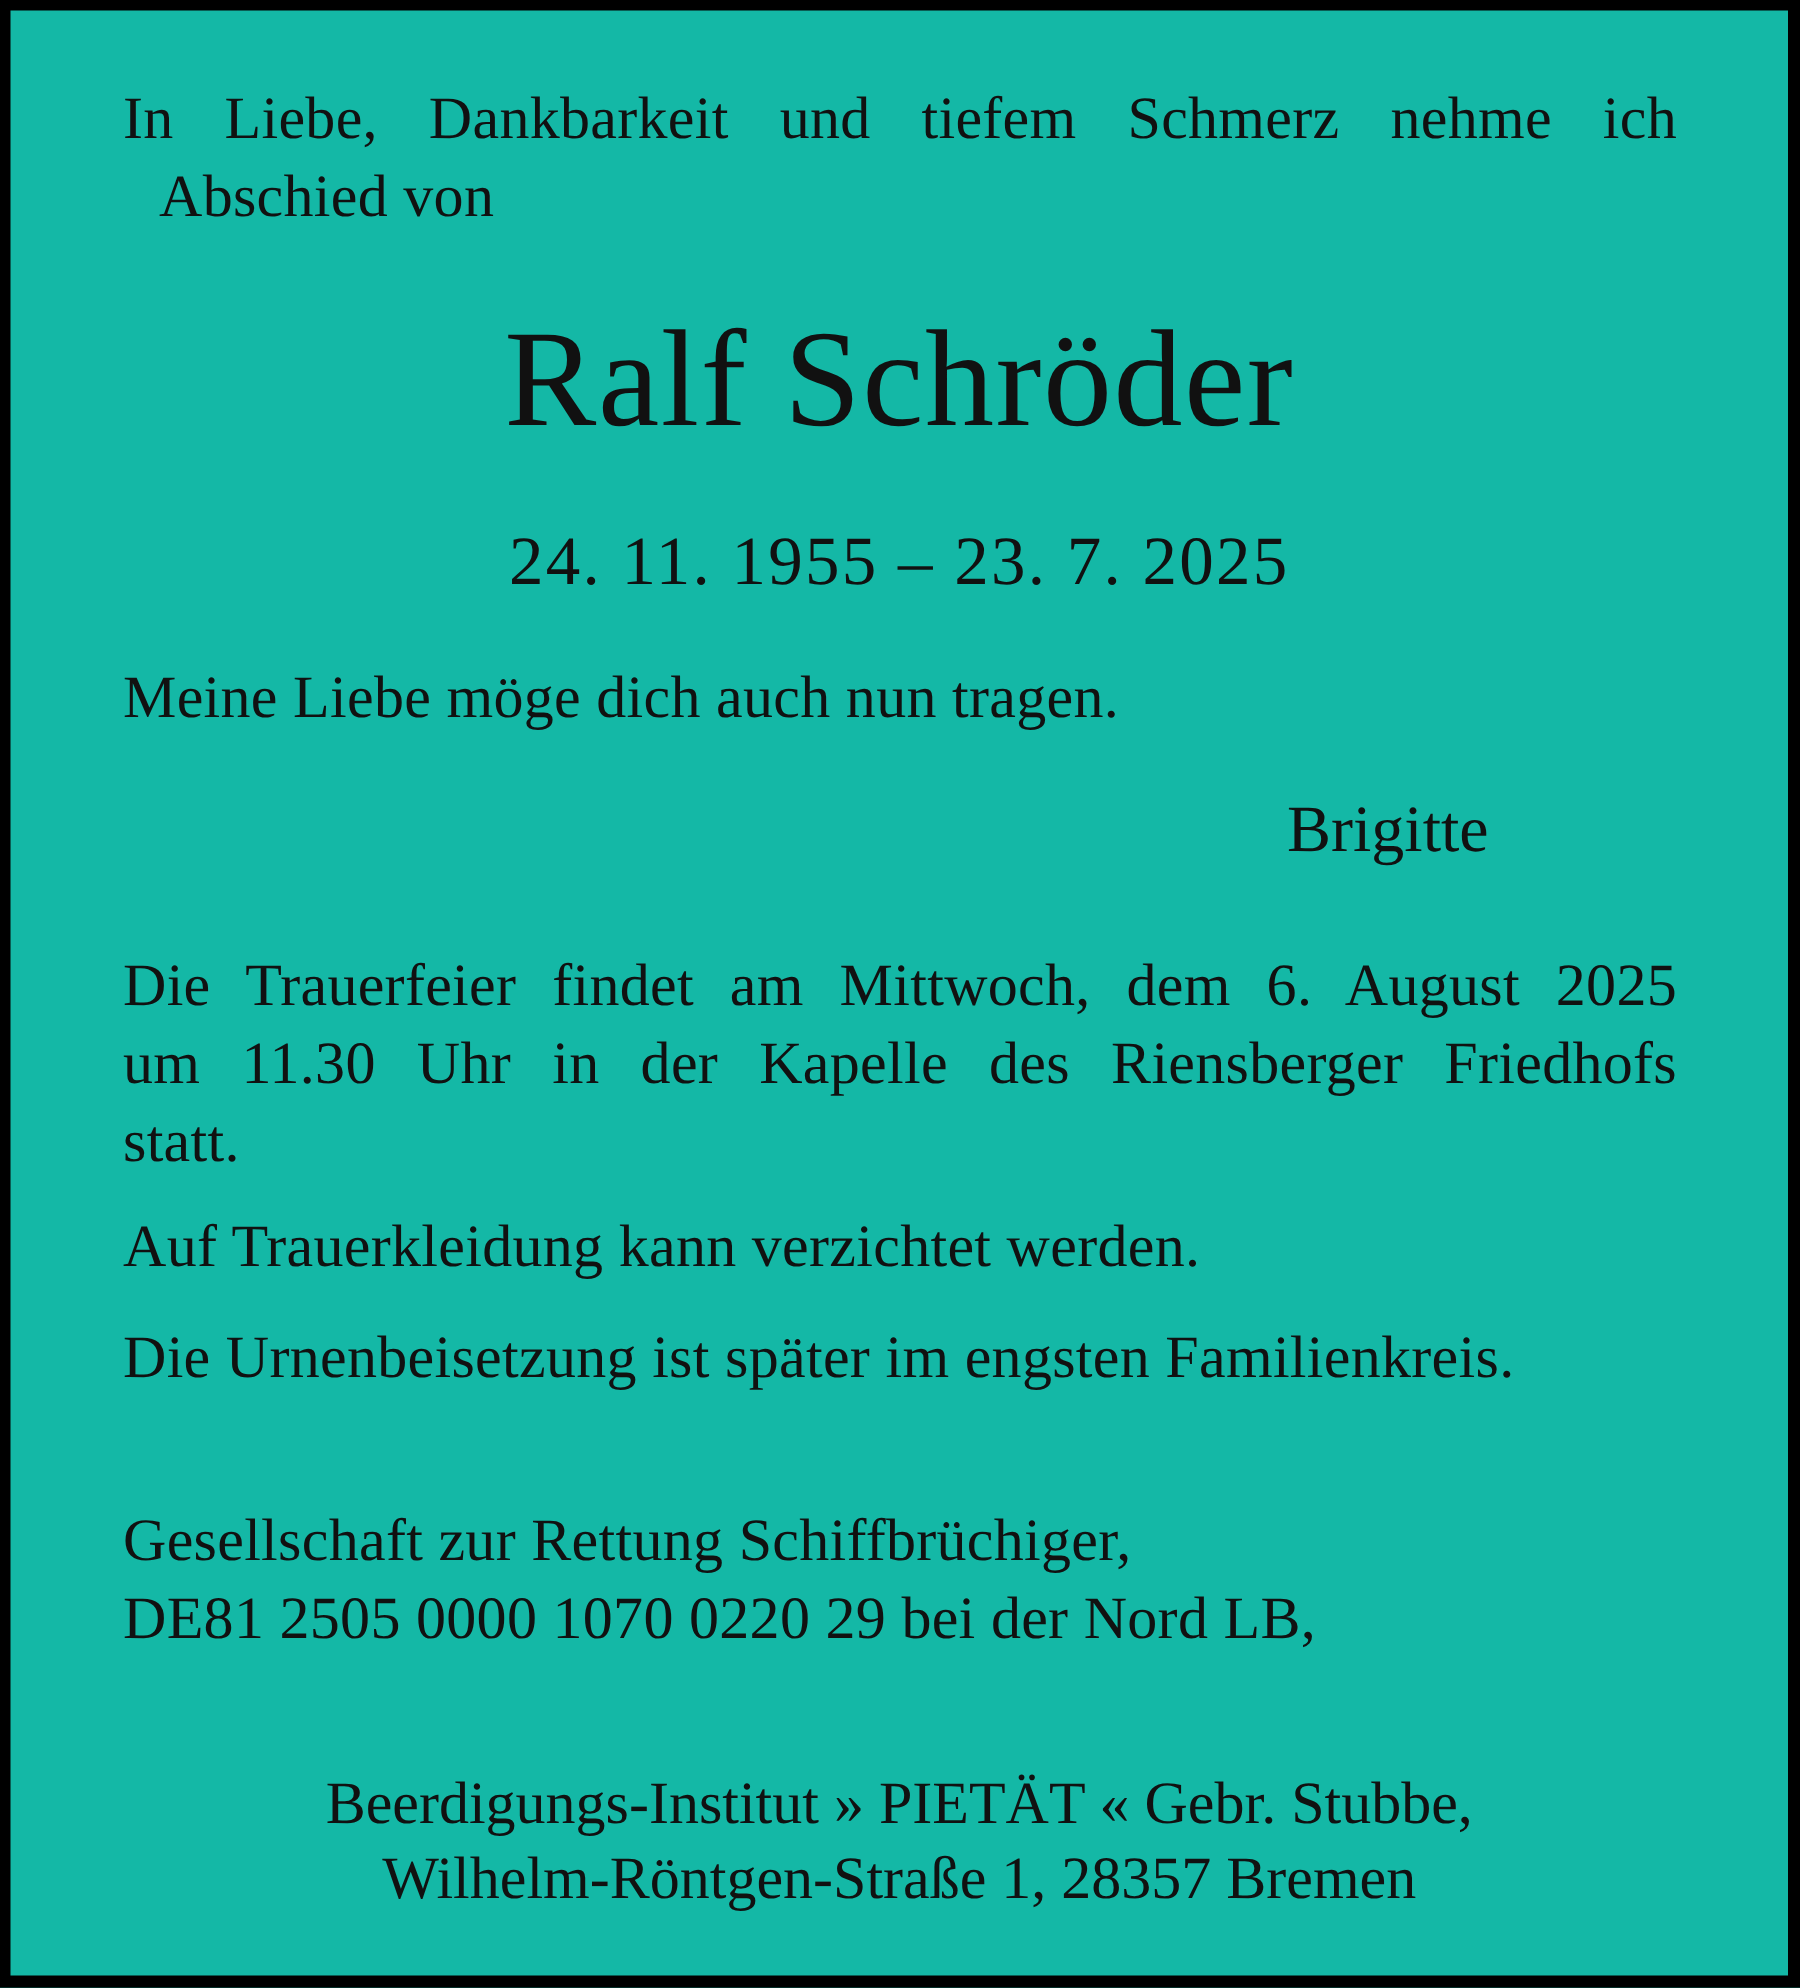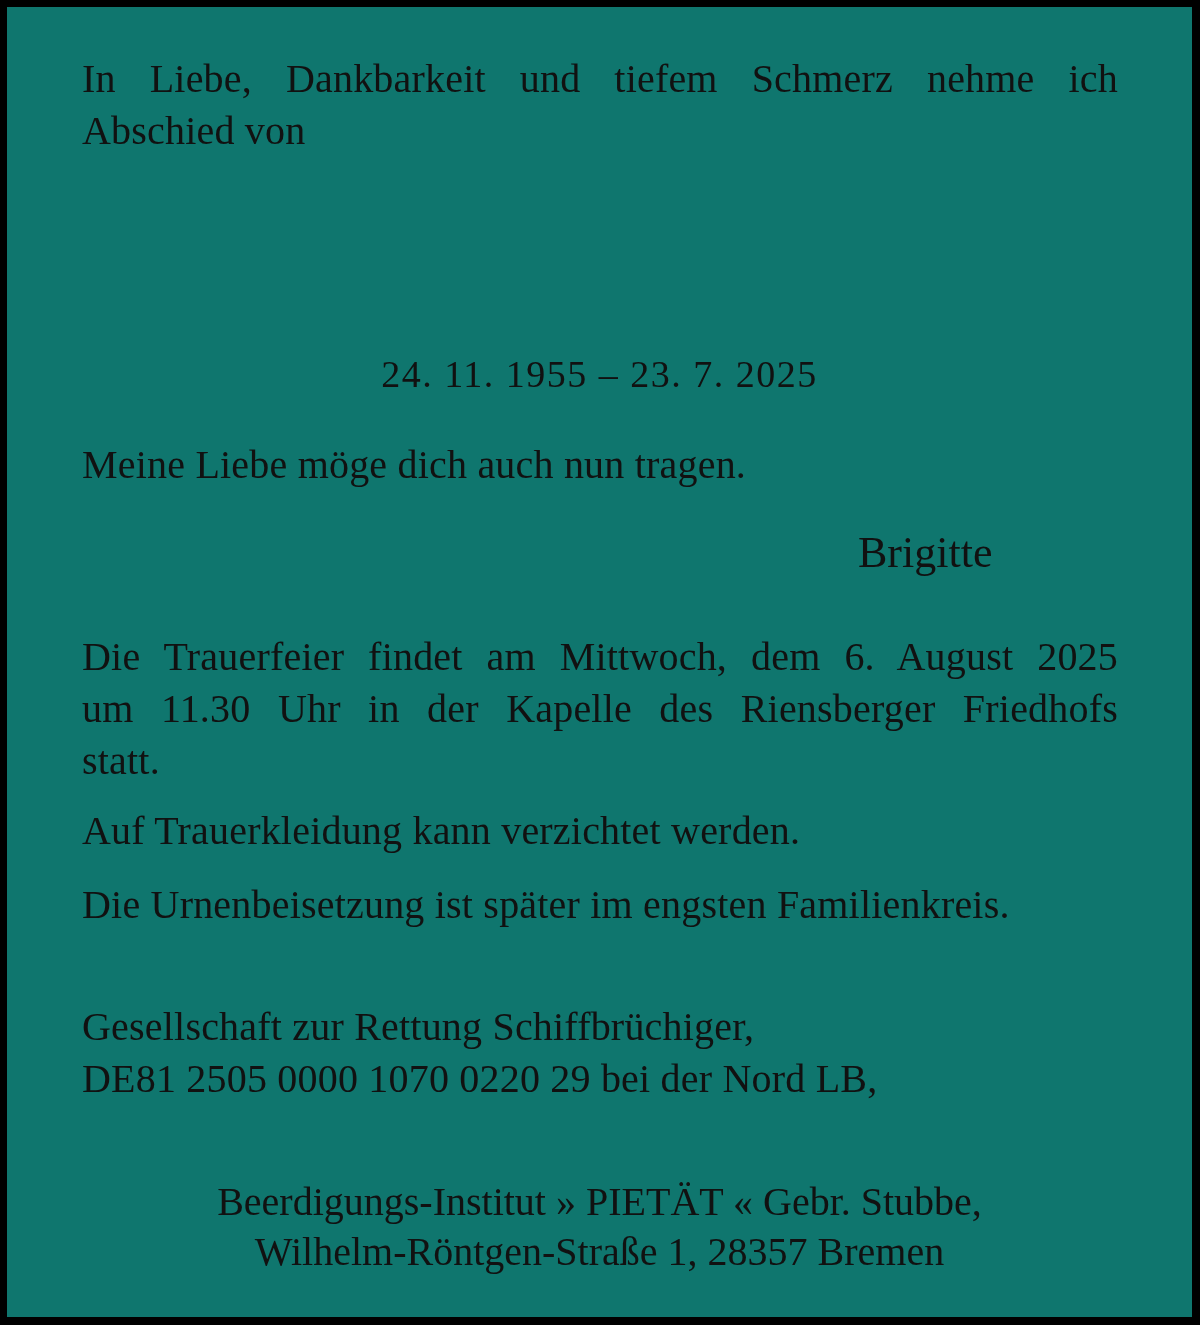--- a/index.html
+++ b/index.html
@@ -12,21 +12,21 @@
       height: 1325px;
       position: relative;
       overflow: hidden;
     }
     .frame {
       position: absolute;
       left: 7px;
       top: 7px;
       width: 1185px;
       height: 1310px;
-      background: #0f766e;
+      background: #14b8a6;
       box-sizing: border-box;
     }
     .ad {
       position: absolute;
       left: 0;
       top: 0;
       width: 100%;
       height: 100%;
       font-family: "DejaVu Serif", "Liberation Serif", serif;
       color: #111;
@@ -55,21 +55,21 @@
       line-height: 100px;
       top: 195px;
       letter-spacing: 1px;
     }
     .dates {
       position: absolute;
       left: 0;
       width: 100%;
       text-align: center;
       font-family: "Liberation Serif", serif;
-      font-size: 38px;
+      font-size: 46px;
       line-height: 44px;
       top: 345px;
       letter-spacing: 1.5px;
     }
     .sign {
       position: absolute;
       left: 851px;
       font-family: "Liberation Serif", serif;
       font-size: 44px;
       line-height: 52px;
@@ -85,22 +85,23 @@
       line-height: 50px;
     }
   </style>
 </head>
 <body>
 
 <div class="frame">
   <div class="ad">
 
     <div class="line justify" style="top:46px;">In Liebe, Dankbarkeit und tiefem Schmerz nehme ich</div>
-    <div class="line" style="top:98px;">Abschied von</div>
+    <div class="line" style="top:98px;margin-left:24px;">Abschied von</div>
 
+    <div class="name">Ralf Schröder</div>
 
     <div class="dates">24. 11. 1955 – 23. 7. 2025</div>
 
     <div class="line" style="top:432px;">Meine Liebe möge dich auch nun tragen.</div>
 
     <div class="sign">Brigitte</div>
 
     <div class="line justify" style="top:624px;">Die Trauerfeier findet am Mittwoch, dem 6. August 2025</div>
     <div class="line justify" style="top:676px;">um 11.30 Uhr in der Kapelle des Riensberger Friedhofs</div>
     <div class="line" style="top:728px;">statt.</div>

